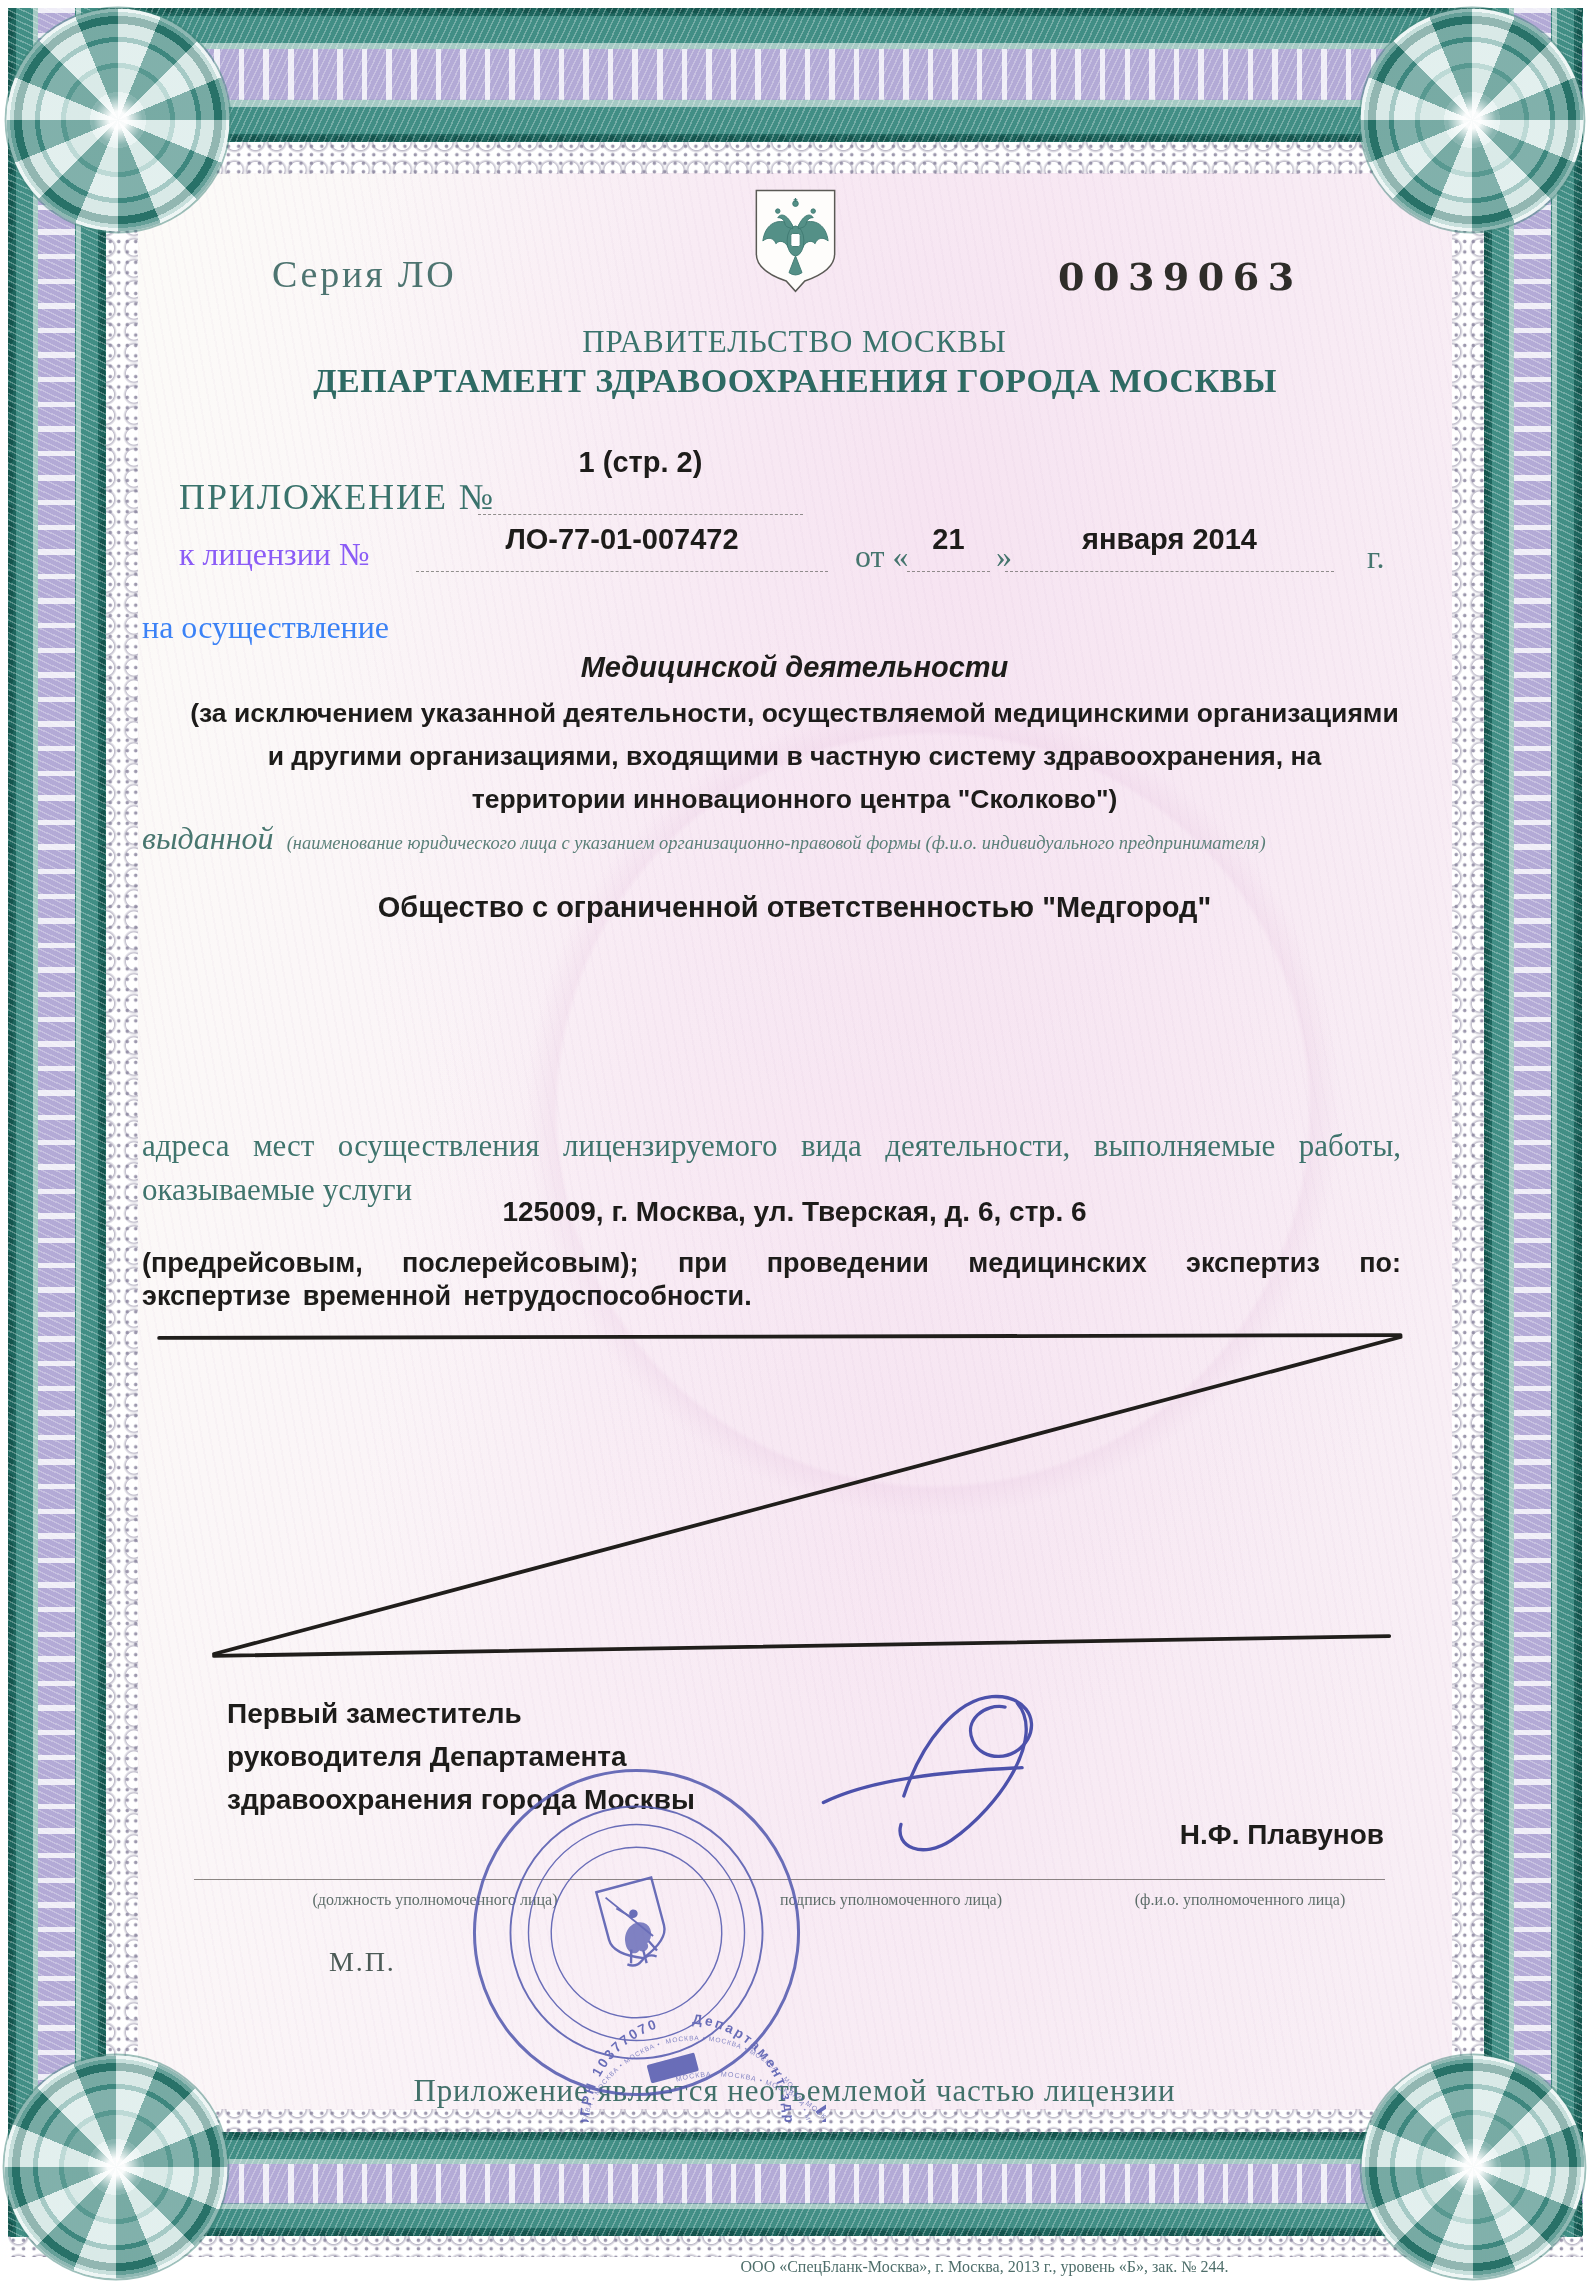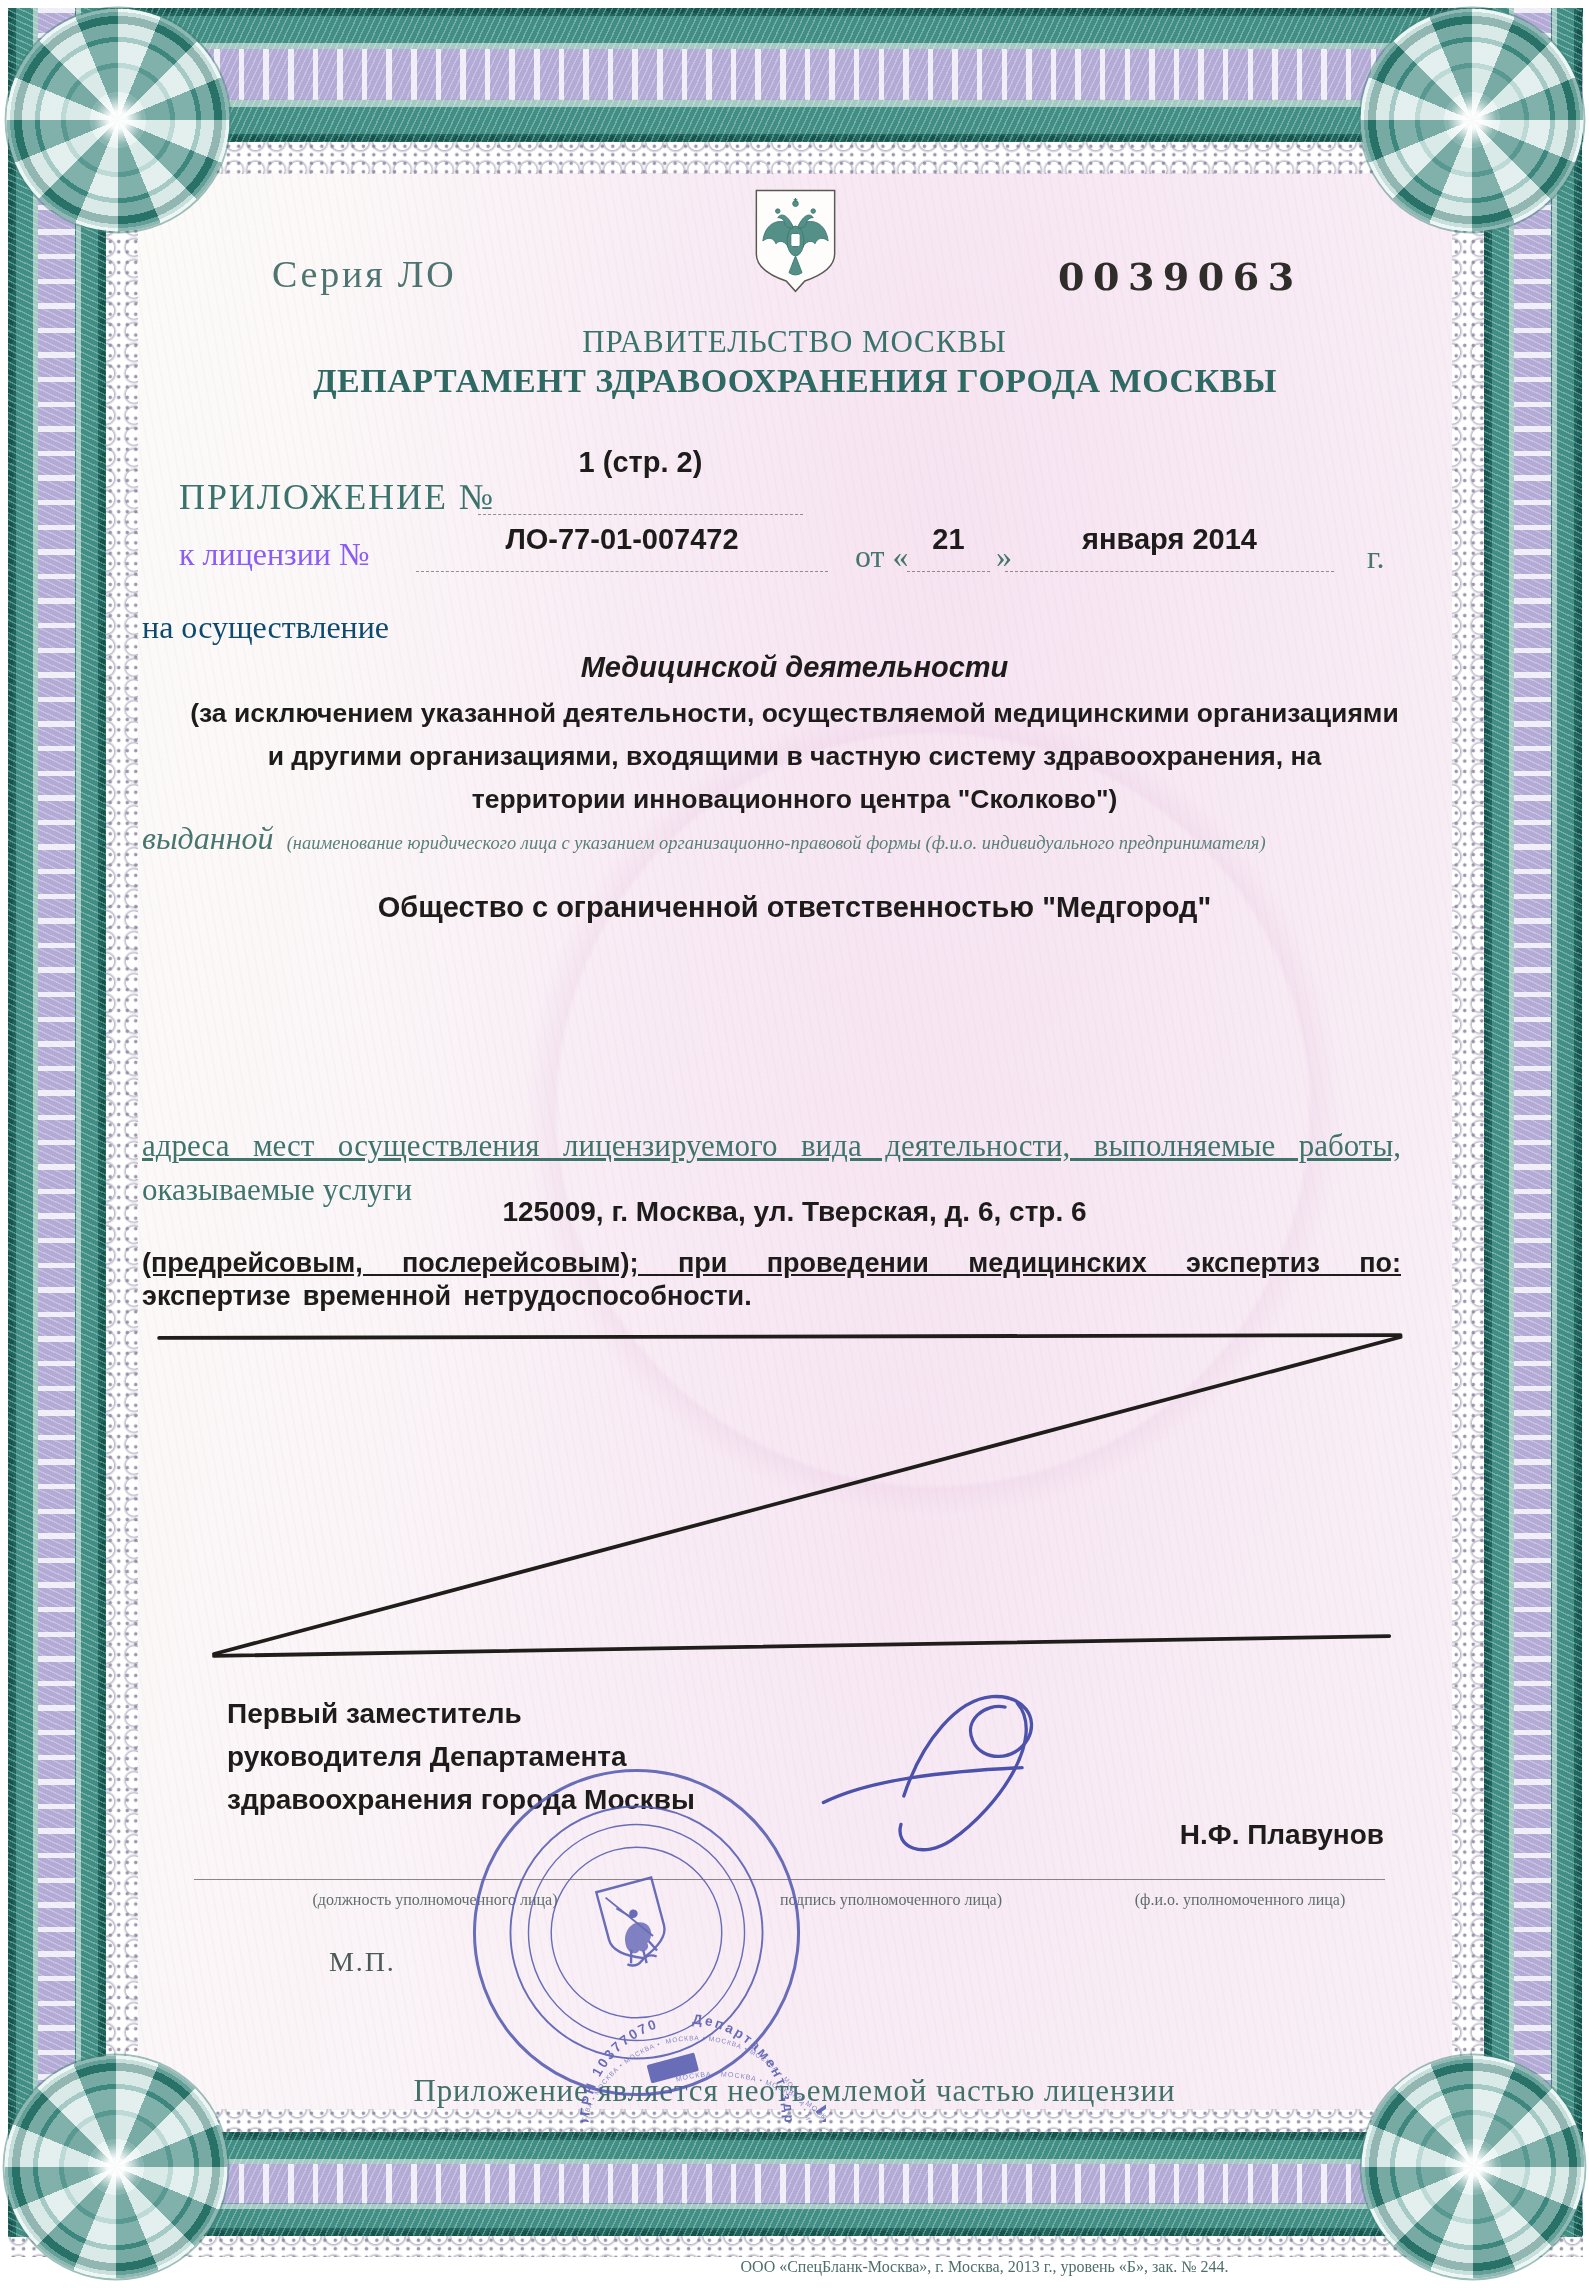--- a/index.html
+++ b/index.html
@@ -63,37 +63,37 @@
       radial-gradient(ellipse at 62% 18%, rgba(243,214,236,.5), rgba(0,0,0,0) 55%),
       radial-gradient(ellipse at 58% 72%, rgba(244,220,238,.45), rgba(0,0,0,0) 50%),
       linear-gradient(100deg, #fcfbf8 0%, #faf2f7 40%, #f8eef5 100%);}
 
   
   .teal-serif{color:#3e736c;font-family:"Liberation Serif",serif;}
   .typed{font-family:"Liberation Sans",sans-serif;font-weight:700;color:#1d1c1a;}
   .z3{z-index:3;}
   .dash{position:absolute;z-index:3;height:0;border-top:1.9px dashed rgba(100,100,96,.7);}
   .center{text-align:center;}
-  .jline{text-align:justify;text-align-last:justify;text-decoration:underline;}
+  .jline{text-align:justify;text-align-last:justify;}
 
   .series{left:272px;top:252px;font-size:38px;letter-spacing:2.8px;color:#4d7470;}
   .serial{left:1058px;top:254px;font-size:38px;font-family:"DejaVu Serif",serif;font-weight:700;
           letter-spacing:8.5px;color:#2e2d29;}
   .gov{left:132px;top:324px;width:1325px;font-size:31px;letter-spacing:0.9px;color:#3a736c;}
   .dep{left:104px;top:362px;width:1382px;font-size:34px;font-weight:700;letter-spacing:0.5px;color:#2e6a63;}
   .annex-label{left:179px;top:476px;font-size:36px;letter-spacing:1.9px;color:#3a736c;}
   .annex-num{left:478px;top:446px;width:325px;font-size:29px;text-align:center;}
   .lic-label{left:179px;top:536px;font-size:32px;color:#8b5cf6;}
   .lic-num{left:416px;top:523px;width:412px;font-size:29px;text-align:center;}
   .from-label{left:855px;top:538px;font-size:32px;color:#45756e;}
   .date-day{left:907px;top:523px;width:83px;font-size:29px;text-align:center;}
   .quote-close{left:996px;top:538px;font-size:32px;color:#45756e;}
   .date-my{left:1005px;top:523px;width:329px;font-size:29px;text-align:center;}
   .year-suffix{left:1367px;top:539px;font-size:32px;color:#45756e;}
-  .intro{left:142px;top:609px;font-size:32px;color:#0c4a6e;}
+  .intro{left:142px;top:609px;font-size:32px;color:#3b82f6;}
   .act-title{left:132px;top:651px;width:1325px;font-size:29px;font-style:italic;}
   .act-note{left:170px;top:692px;width:1249px;font-size:26.5px;line-height:43px;}
   .issued-row{left:142px;top:820px;width:1306px;display:flex;align-items:baseline;gap:13.2px;font-style:italic;}
   .issued-label{font-size:32px;color:#48766f;}
   .issued-hint{font-size:18.5px;color:#5b8079;white-space:nowrap;}
   .org{left:132px;top:891px;width:1325px;font-size:29px;}
   .addr-label{left:142px;top:1124px;width:1259px;font-size:31px;line-height:44px;color:#3f746d;}
   .addr-val{left:132px;top:1196px;width:1325px;font-size:28px;}
   .services{left:142px;top:1247px;width:1259px;font-size:27px;line-height:33px;word-spacing:4.7px;}
   .signer{left:227px;top:1692px;width:473px;font-size:28px;line-height:43px;}

